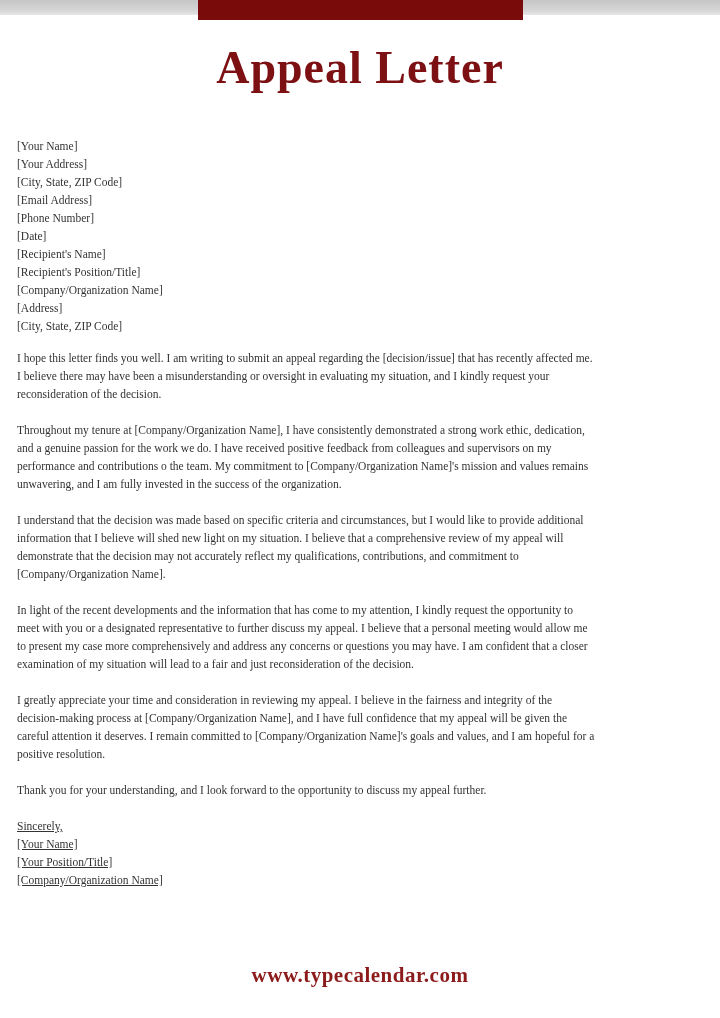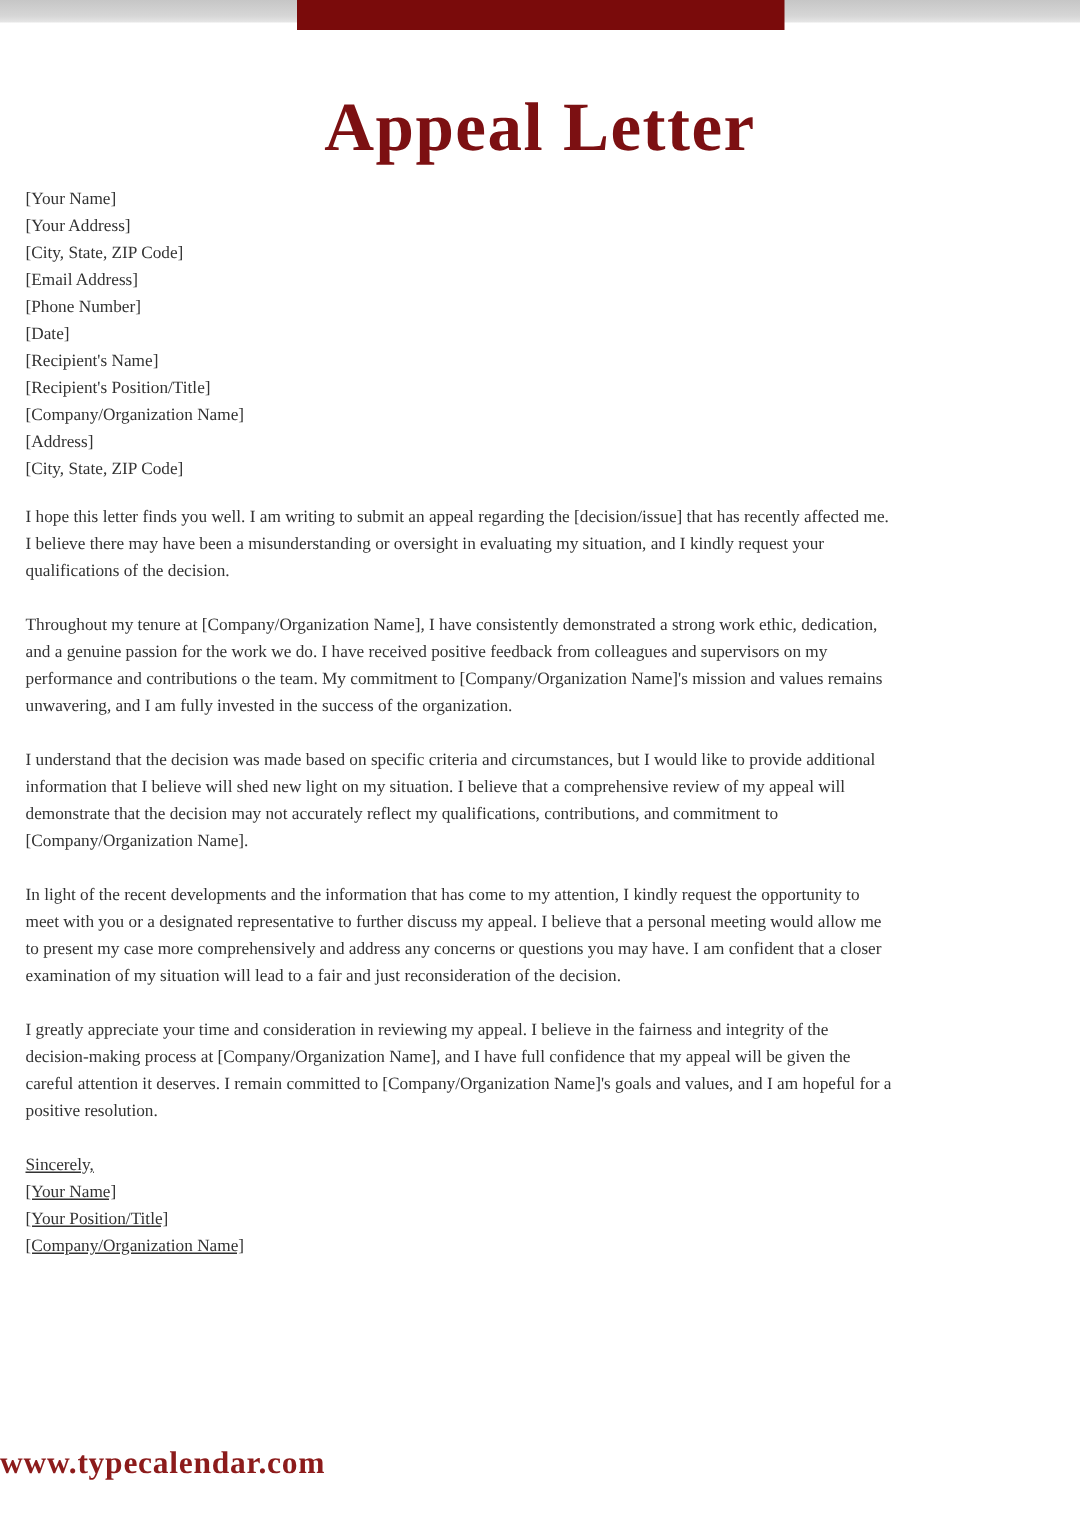--- a/index.html
+++ b/index.html
@@ -29,33 +29,33 @@
   }
   .top-red-bar {
     position: absolute;
     top: 0; left: 198px;
     width: 325px;
     height: 20px;
     background: #7a0b0b;
   }
   
   h1.title {
-    margin: 17px;
+    margin: 0;
     padding-top: 42px;
     text-align: center;
     font-size: 46px;
     line-height: 1.15;
     font-weight: 700;
     color: #7c1012;
     letter-spacing: 1px;
   }
   
   .letter {
     position: absolute;
-    top: 124px;
+    top: 137px;
     left: 0;
     width: 720px;
     padding: 0 14px 0 17px;
     box-sizing: border-box;
     font-size: 11.5px;
     line-height: 18px;
     color: #333333;
   }
   .letter .block,
   .letter p {
@@ -68,21 +68,21 @@
   .letter .signature-block {
     margin-bottom: 0;
     text-decoration: underline;
   }
   
   .footer {
     position: absolute;
     top: 963px;
     left: 0;
     width: 720px;
-    text-align: left;
+    text-align: center;
     font-size: 21px;
     font-weight: 700;
     color: #8c1b1b;
     letter-spacing: 0.5px;
   }
 </style>
 </head>
 <body>
 
 <div class="page">
@@ -102,21 +102,21 @@
 [Date]
 [Recipient's Name]
 [Recipient's Position/Title]
 [Company/Organization Name]
 [Address]
 [City, State, ZIP Code]</div>
 
 
     <p>I hope this letter finds you well. I am writing to submit an appeal regarding the [decision/issue] that has recently affected me.
 I believe there may have been a misunderstanding or oversight in evaluating my situation, and I kindly request your
-qualifications of the decision.</p>
+reconsideration of the decision.</p>
 
     <p>Throughout my tenure at [Company/Organization Name], I have consistently demonstrated a strong work ethic, dedication,
 and a genuine passion for the work we do. I have received positive feedback from colleagues and supervisors on my
 performance and contributions o the team. My commitment to [Company/Organization Name]'s mission and values remains
 unwavering, and I am fully invested in the success of the organization.</p>
 
     <p>I understand that the decision was made based on specific criteria and circumstances, but I would like to provide additional
 information that I believe will shed new light on my situation. I believe that a comprehensive review of my appeal will
 demonstrate that the decision may not accurately reflect my qualifications, contributions, and commitment to
 [Company/Organization Name].</p>
@@ -124,20 +124,21 @@
     <p>In light of the recent developments and the information that has come to my attention, I kindly request the opportunity to
 meet with you or a designated representative to further discuss my appeal. I believe that a personal meeting would allow me
 to present my case more comprehensively and address any concerns or questions you may have. I am confident that a closer
 examination of my situation will lead to a fair and just reconsideration of the decision.</p>
 
     <p>I greatly appreciate your time and consideration in reviewing my appeal. I believe in the fairness and integrity of the
 decision-making process at [Company/Organization Name], and I have full confidence that my appeal will be given the
 careful attention it deserves. I remain committed to [Company/Organization Name]'s goals and values, and I am hopeful for a
 positive resolution.</p>
 
+    <p>Thank you for your understanding, and I look forward to the opportunity to discuss my appeal further.</p>
 
     <div class="block signature-block">Sincerely,
 [Your Name]
 [Your Position/Title]
 [Company/Organization Name]</div>
 
   </main>
 
   <div class="footer">www.typecalendar.com</div>
 

